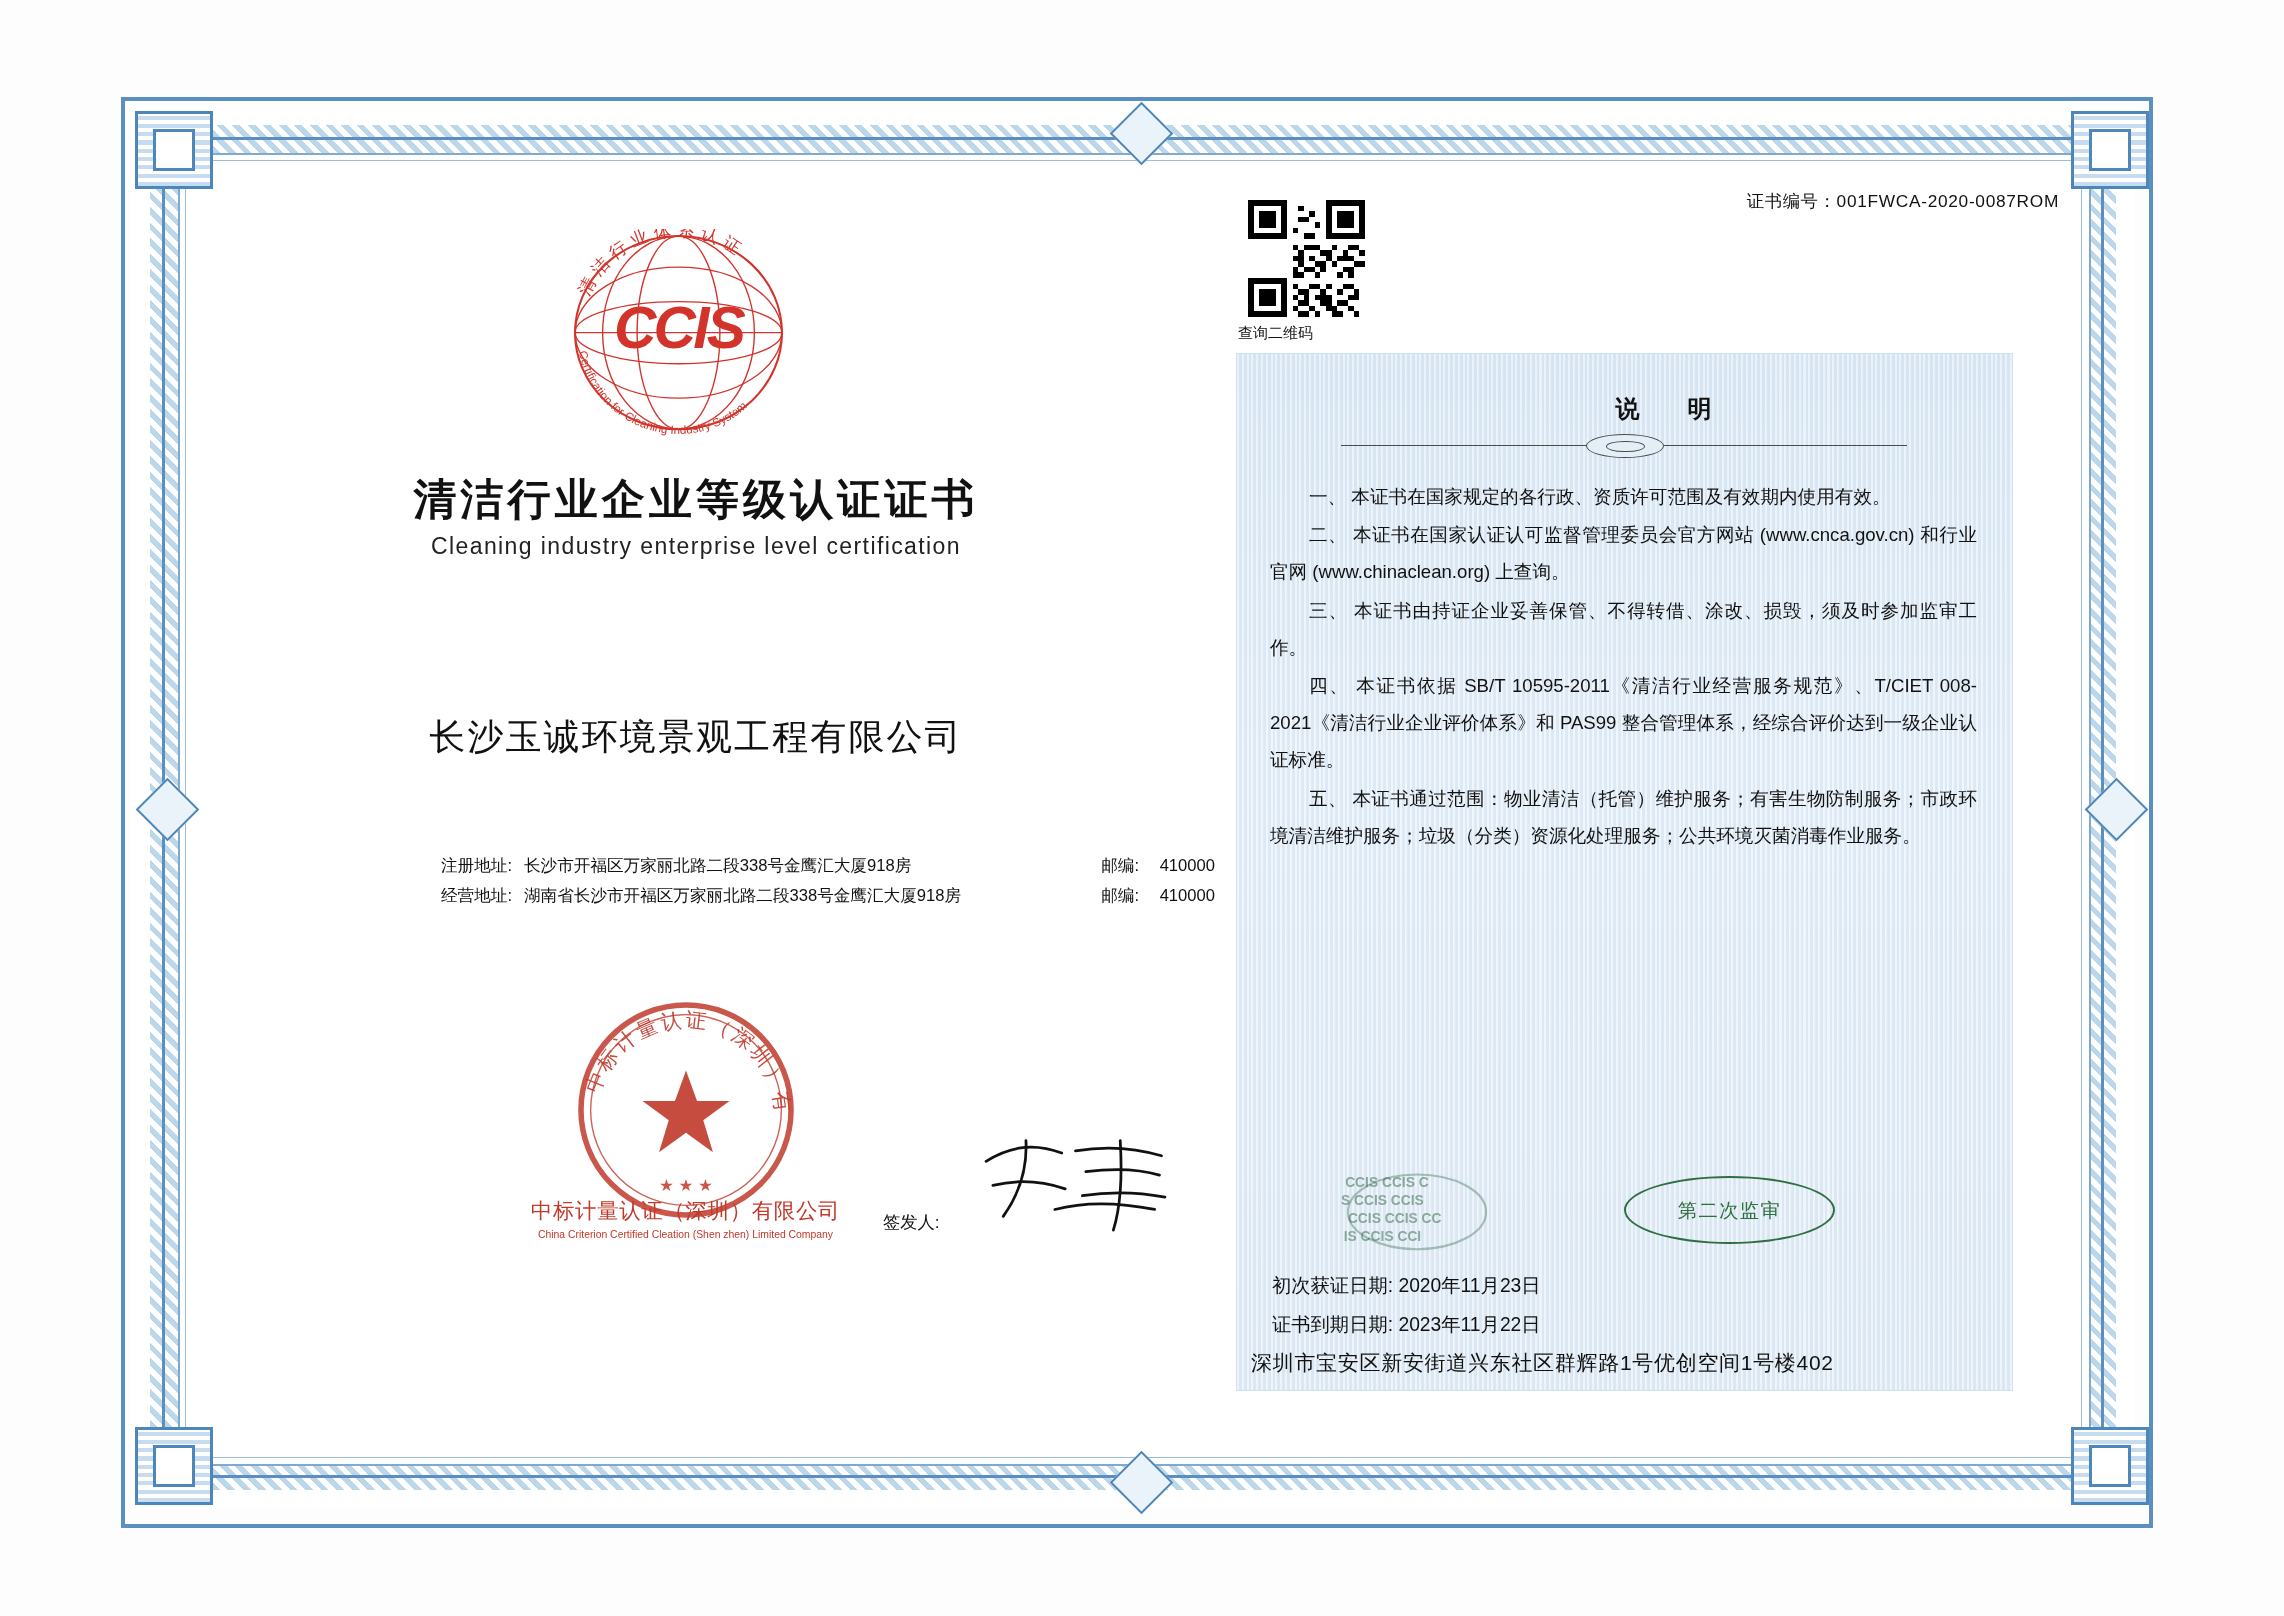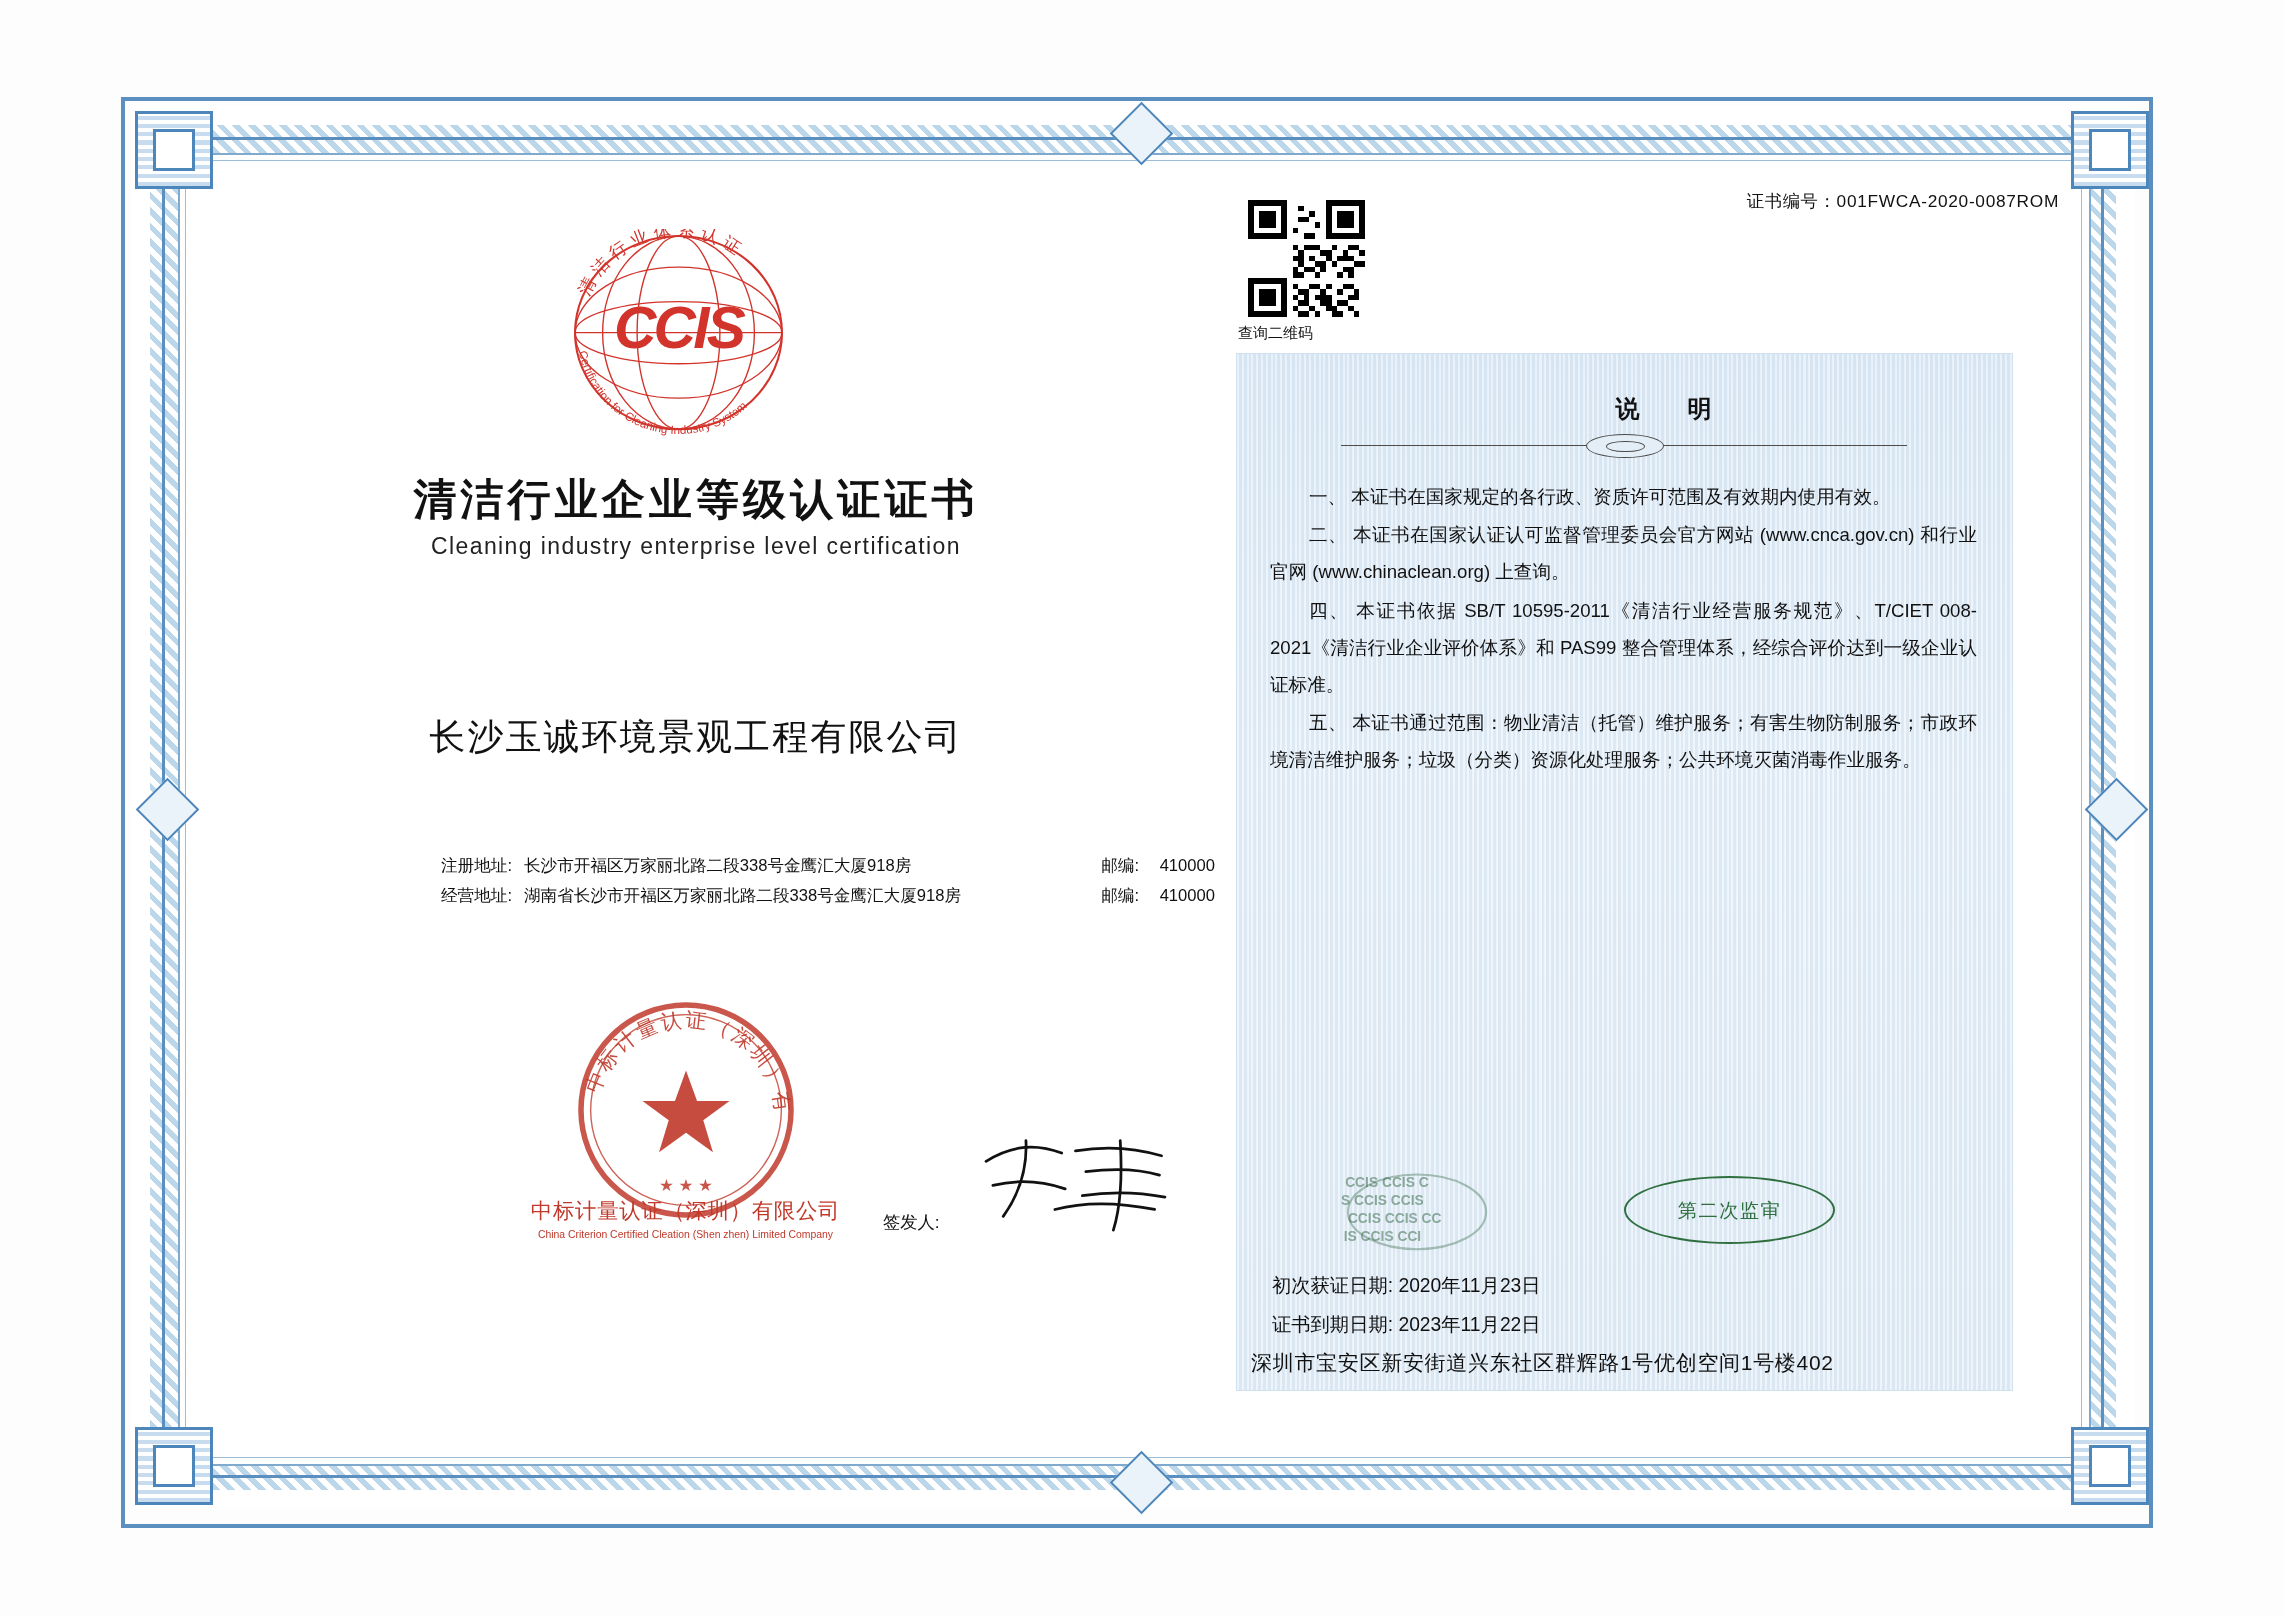--- a/index.html
+++ b/index.html
@@ -264,20 +264,21 @@
 
       <div class="panel">
         <div class="panel-title">说明</div>
         <div class="panel-rule">
             <span class="knot"></span>
           </div>
 
         <div class="clauses">
           <p>一、 本证书在国家规定的各行政、资质许可范围及有效期内使用有效。</p>
           <p>二、 本证书在国家认证认可监督管理委员会官方网站 (www.cnca.gov.cn) 和行业官网 (www.chinaclean.org) 上查询。</p>
+          <p>三、 本证书由持证企业妥善保管、不得转借、涂改、损毁，须及时参加监审工作。</p>
           <p>四、 本证书依据 SB/T 10595-2011《清洁行业经营服务规范》、T/CIET 008-2021《清洁行业企业评价体系》和 PAS99 整合管理体系，经综合评价达到一级企业认证标准。</p>
           <p>五、 本证书通过范围：物业清洁（托管）维护服务；有害生物防制服务；市政环境清洁维护服务；垃圾（分类）资源化处理服务；公共环境灭菌消毒作业服务。</p>
         </div>
 
         <div class="stamp-round">
           <svg width="152" height="83" viewBox="0 0 220 120">
             <g fill="#3f6f4f" opacity="0.55" font-family="'Liberation Sans',sans-serif" font-size="20" font-weight="bold">
               <text x="6" y="26">CCIS CCIS C</text>
               <text x="0" y="52">S CCIS CCIS</text>
               <text x="10" y="78">CCIS CCIS CC</text>

